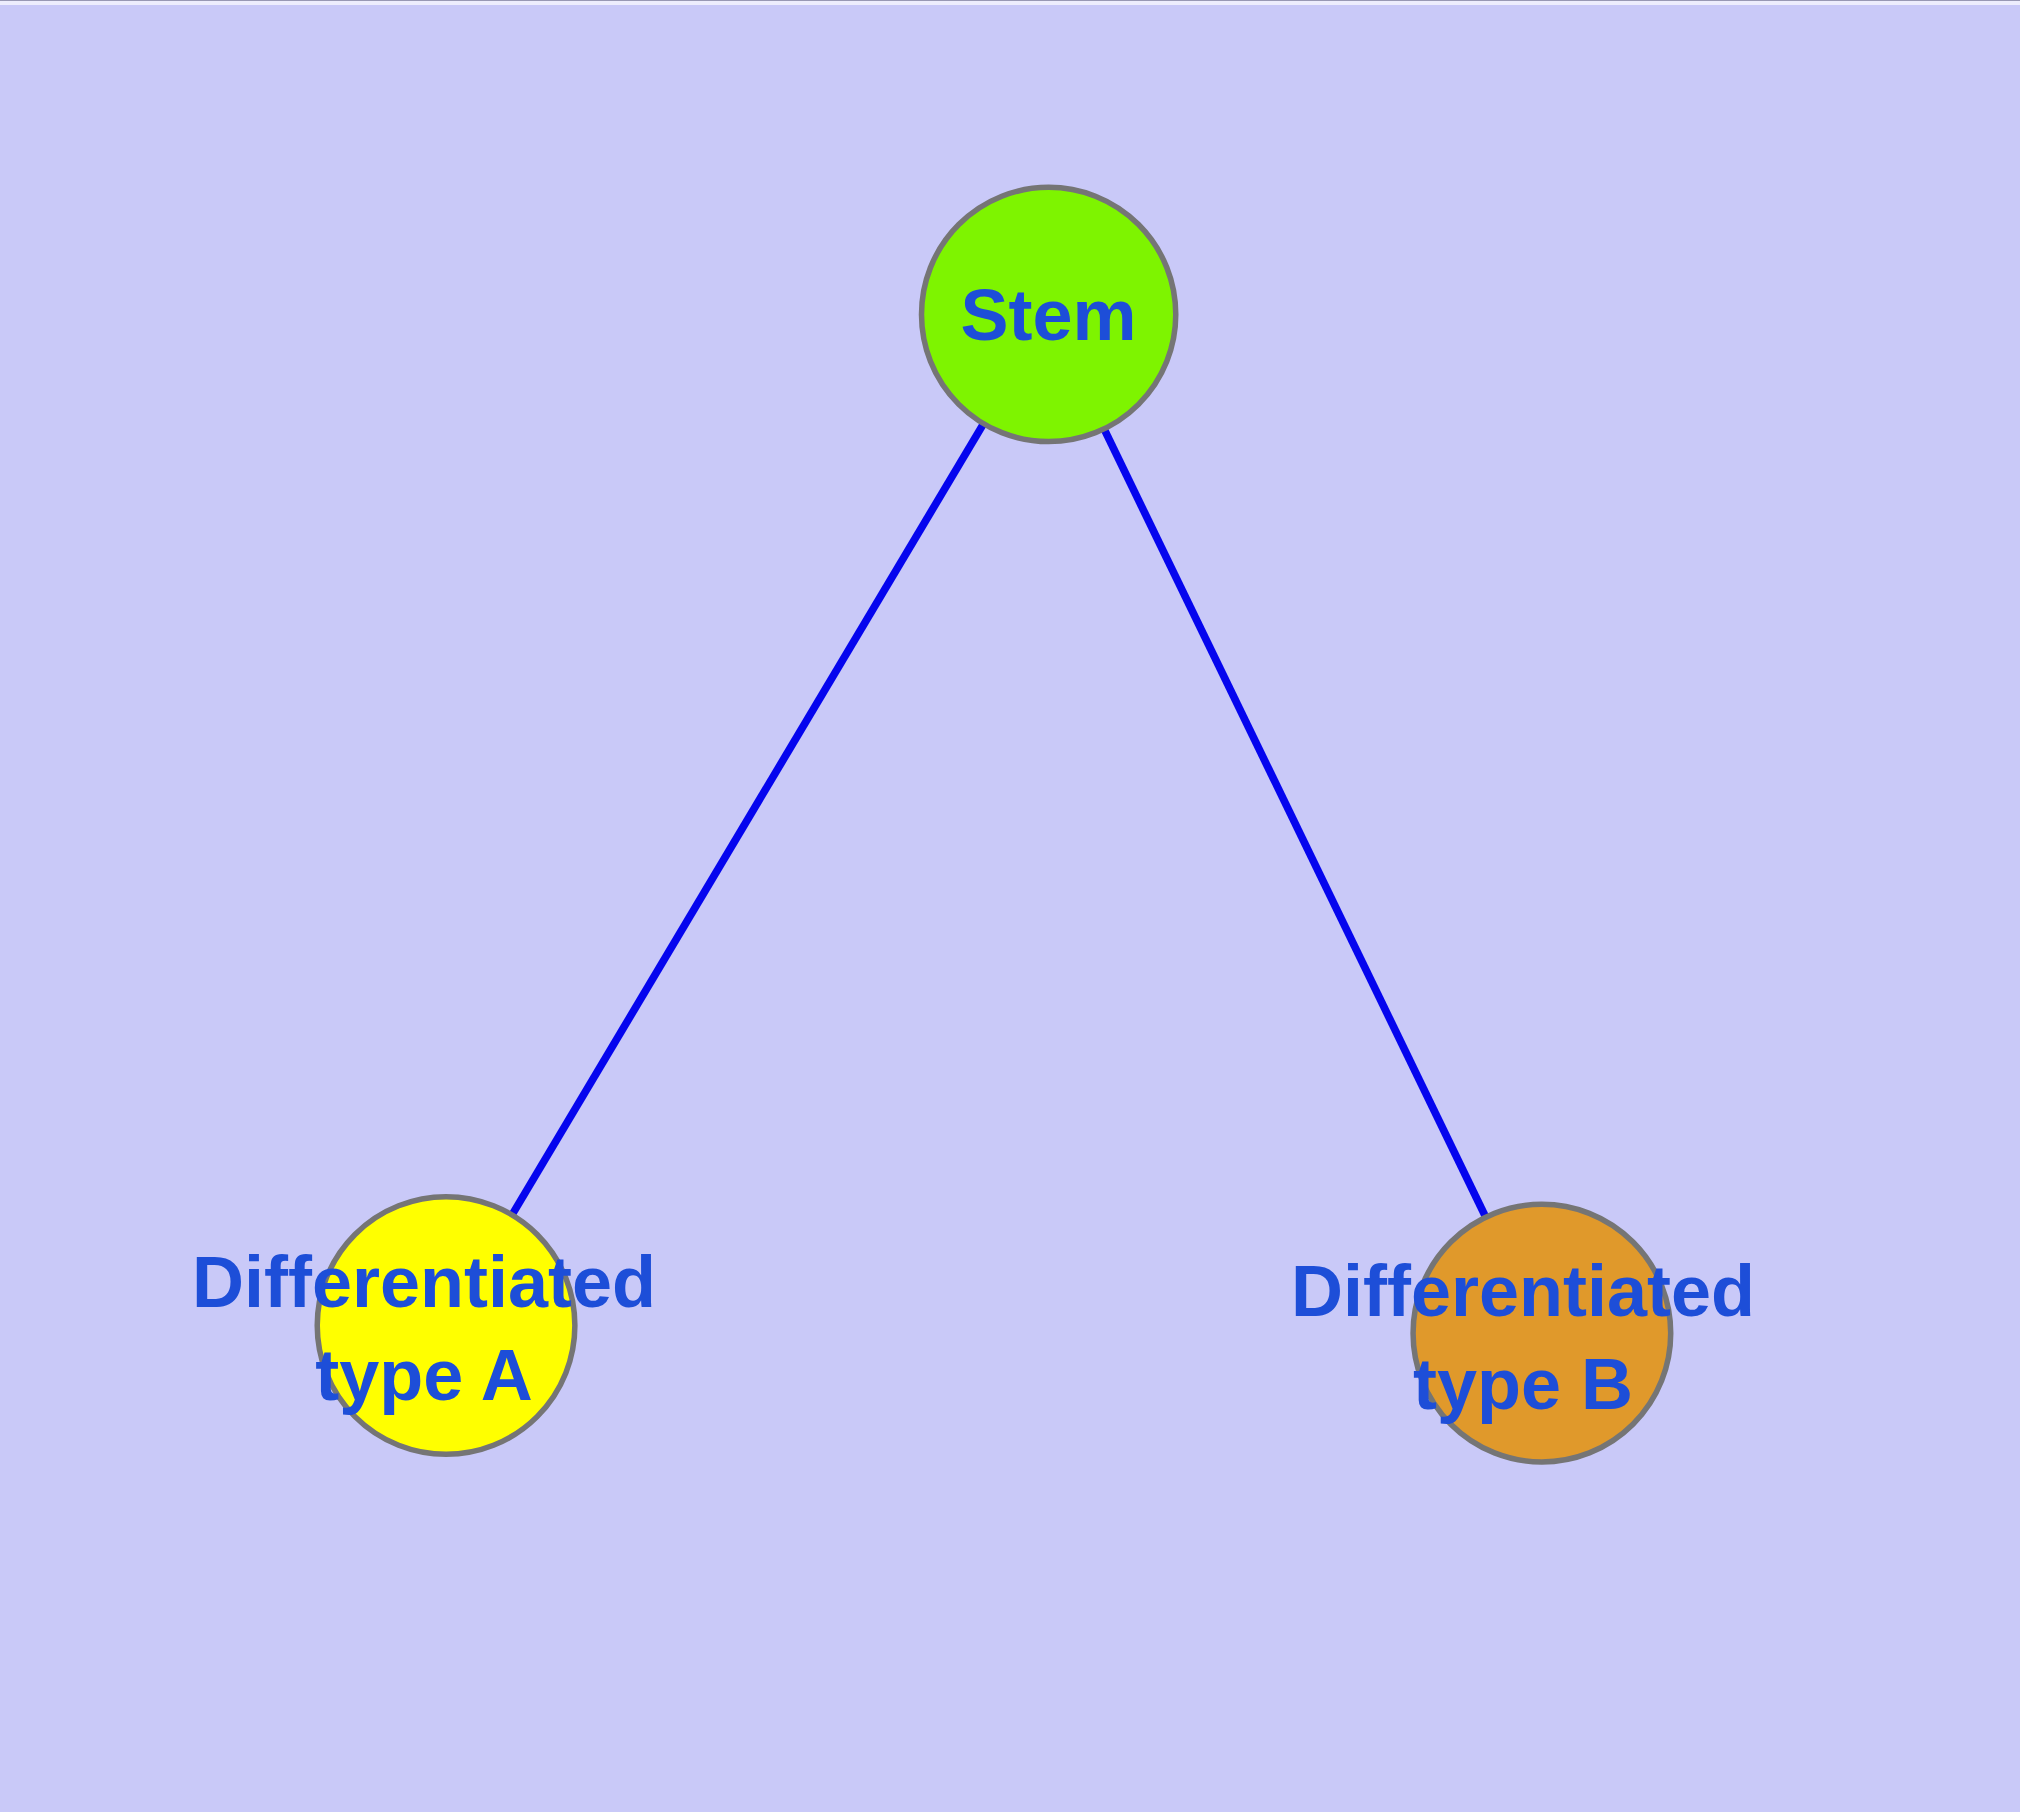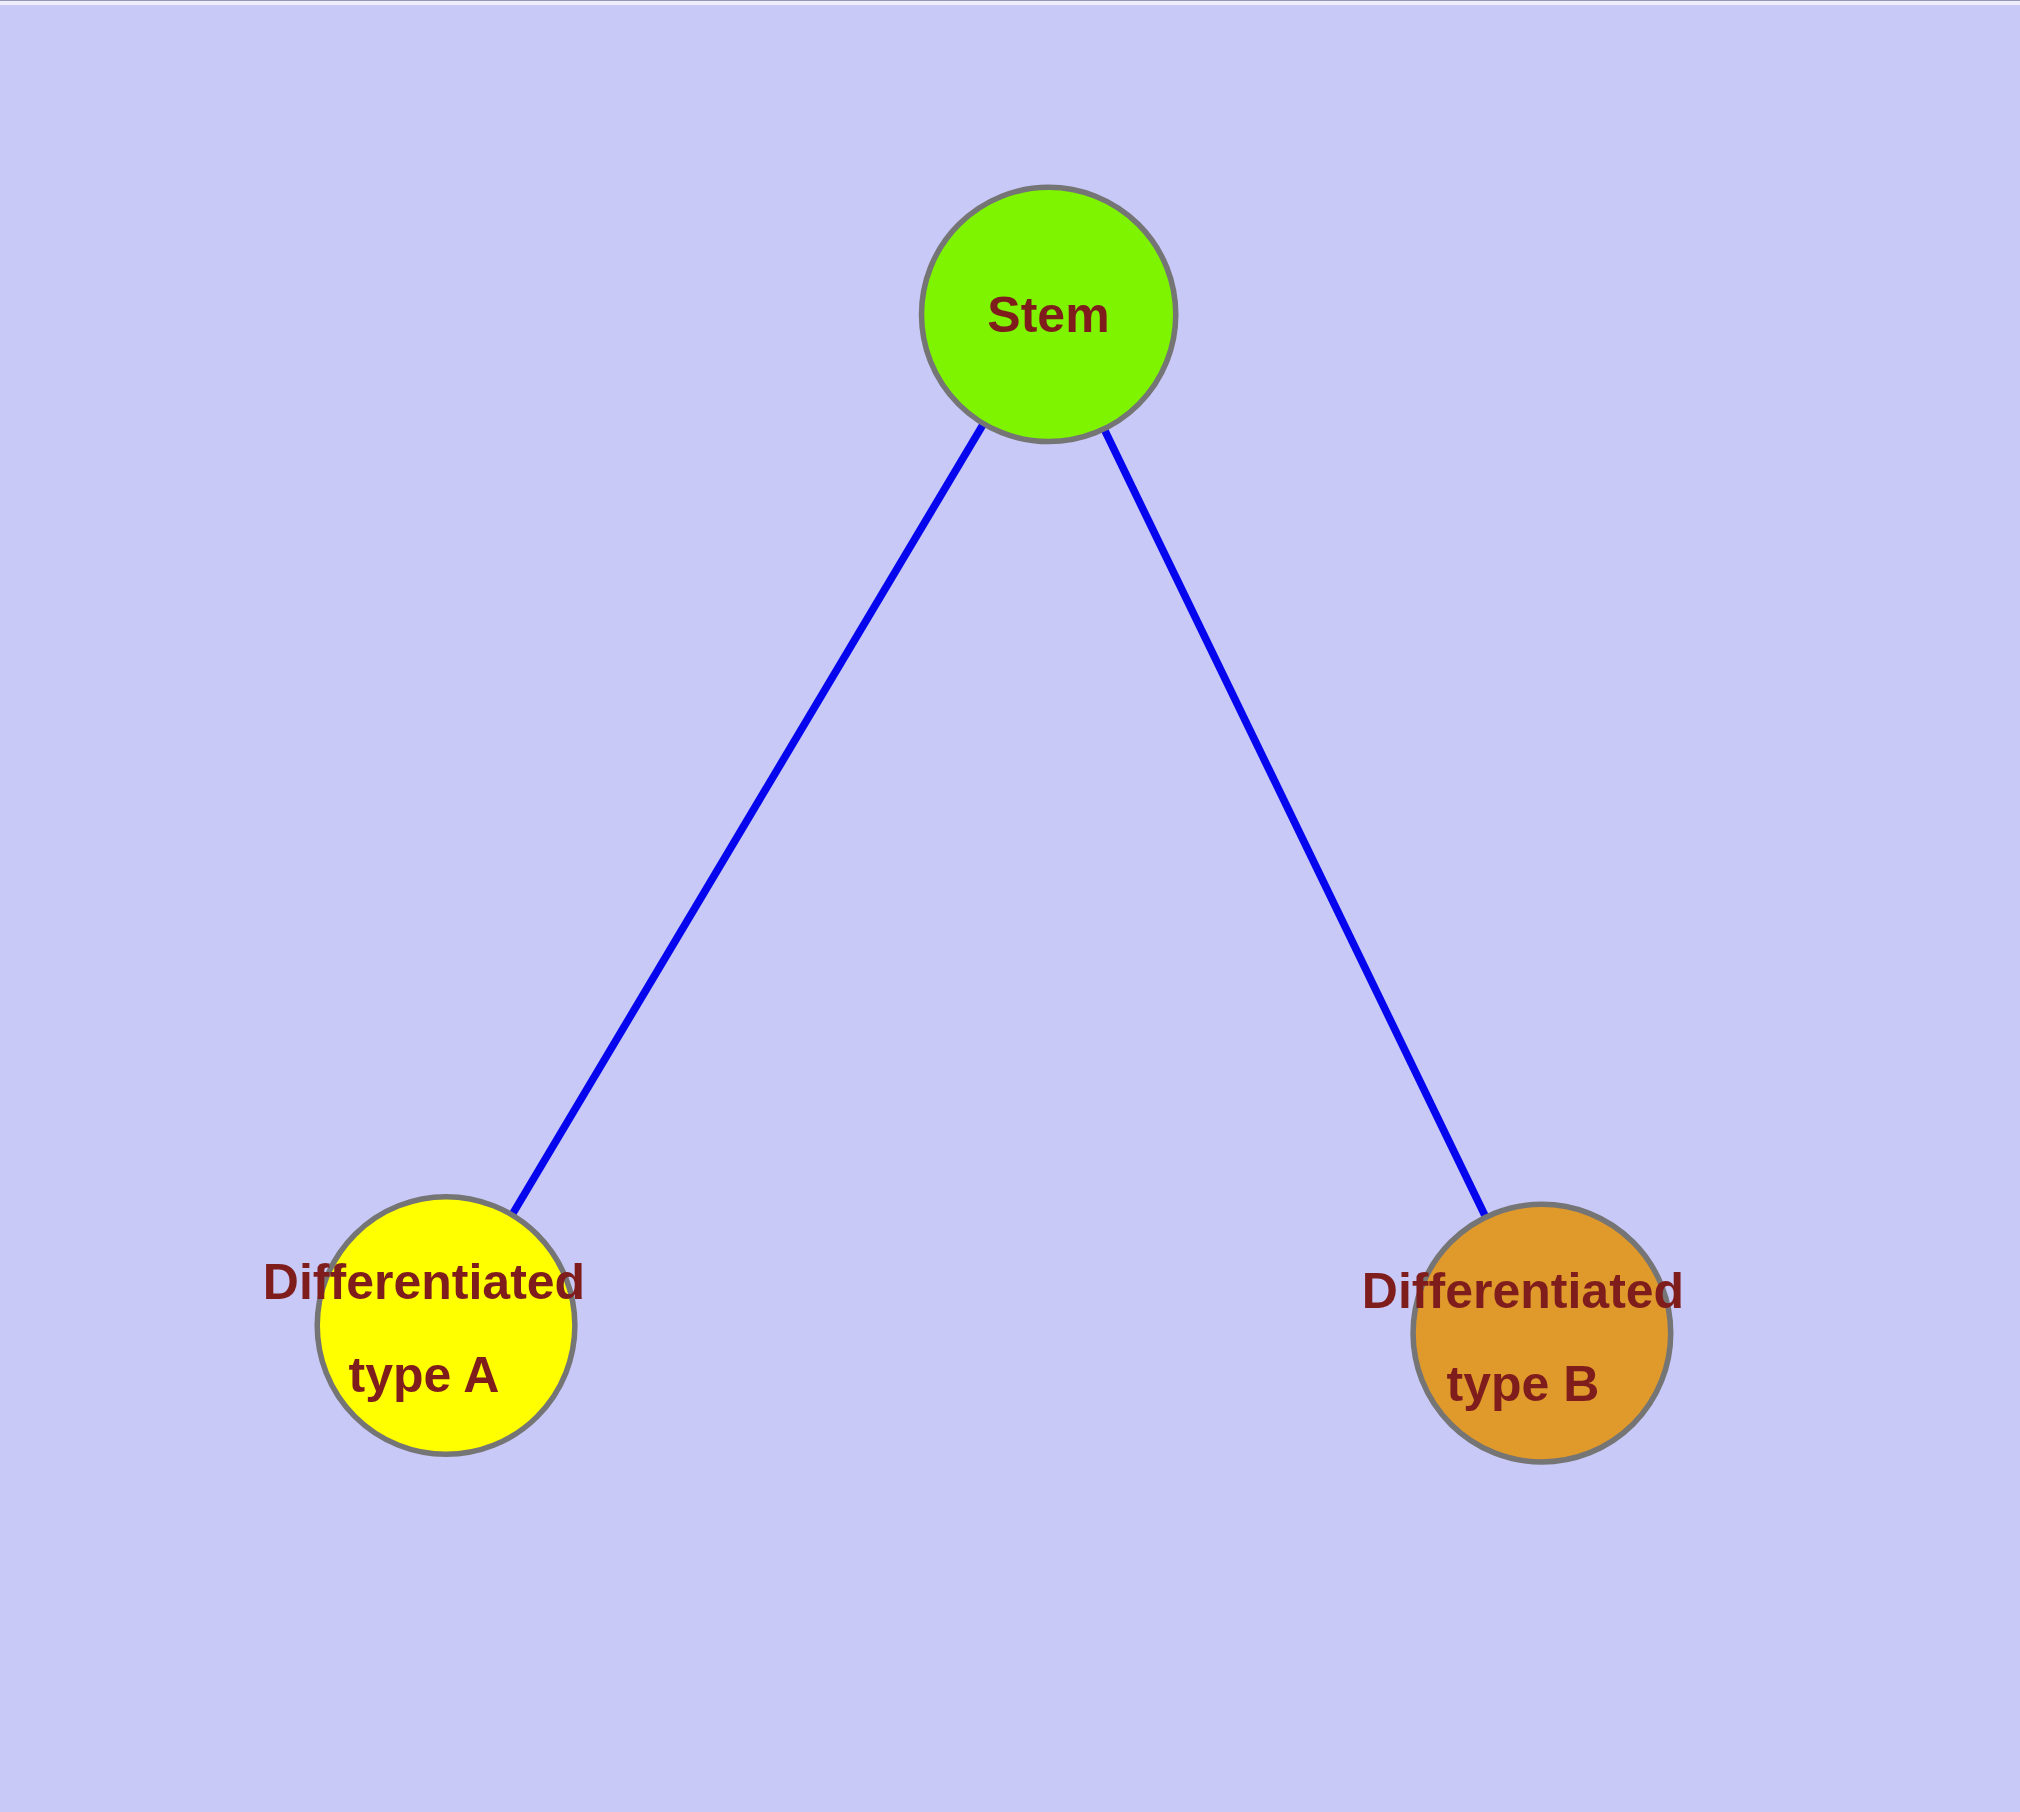--- a/index.html
+++ b/index.html
@@ -37,22 +37,22 @@
     stroke-width: 6.5;
   }
   .node-label {
     position: absolute;
     display: flex;
     align-items: center;
     justify-content: center;
     text-align: center;
     white-space: pre-line;
     font-weight: bold;
-    color: #7f1d1d;
-    font-size: 50px;
+    color: #1d4ed8;
+    font-size: 72px;
     line-height: 93px;
     pointer-events: none;
   }
   .label-stem {
     left: 879px;
     top: 256px;
     width: 339px;
     height: 119px;
   }
   .label-type-a {

